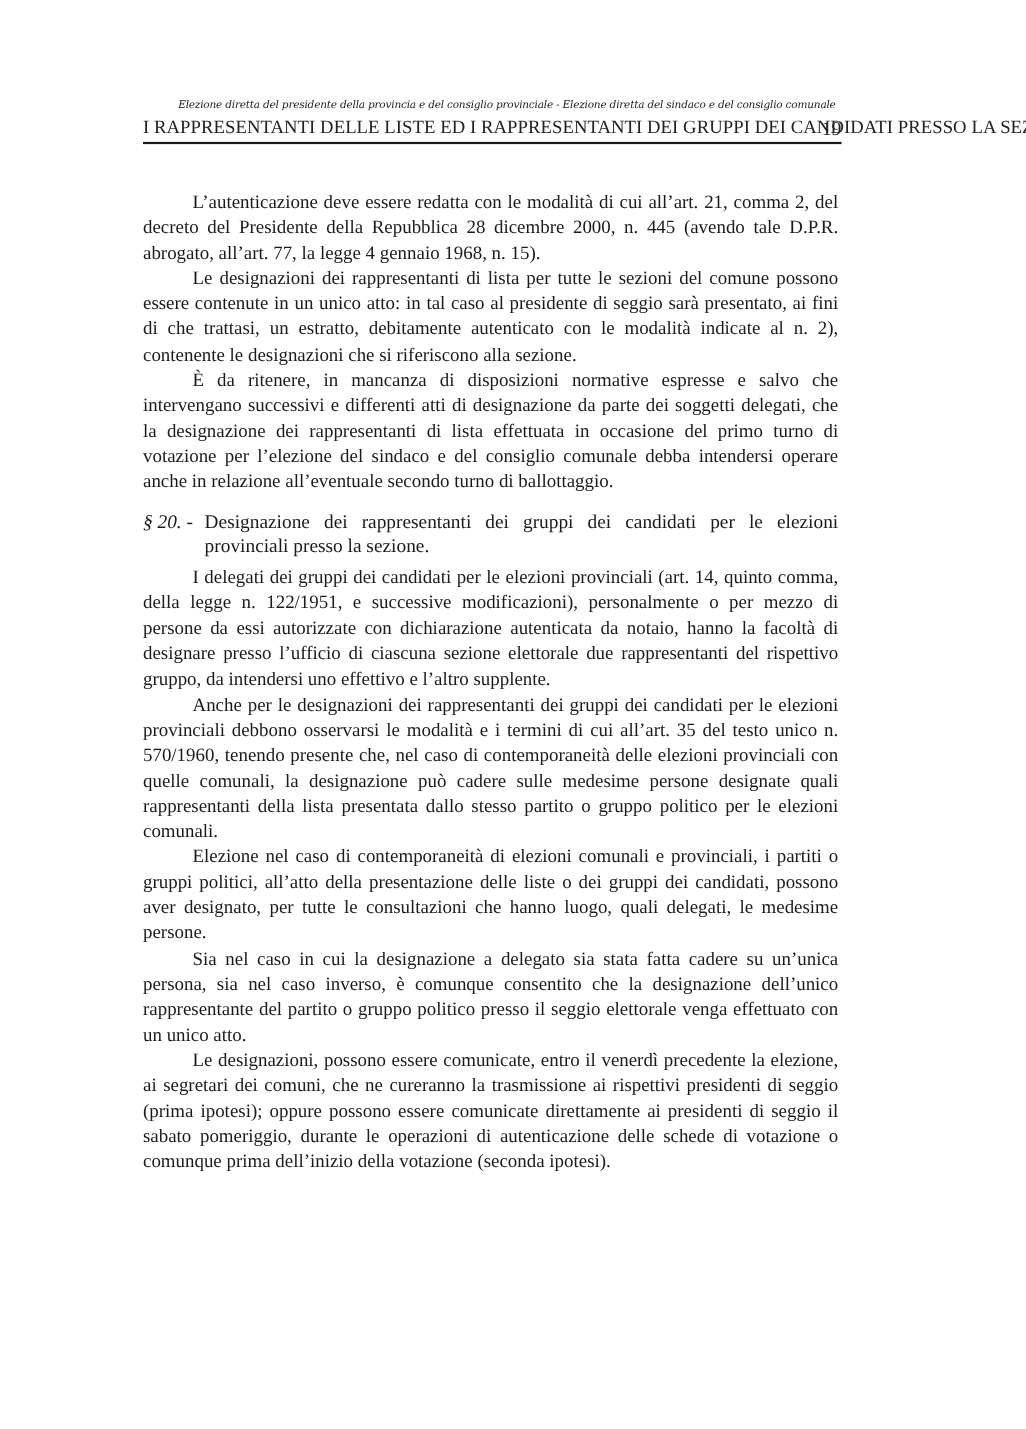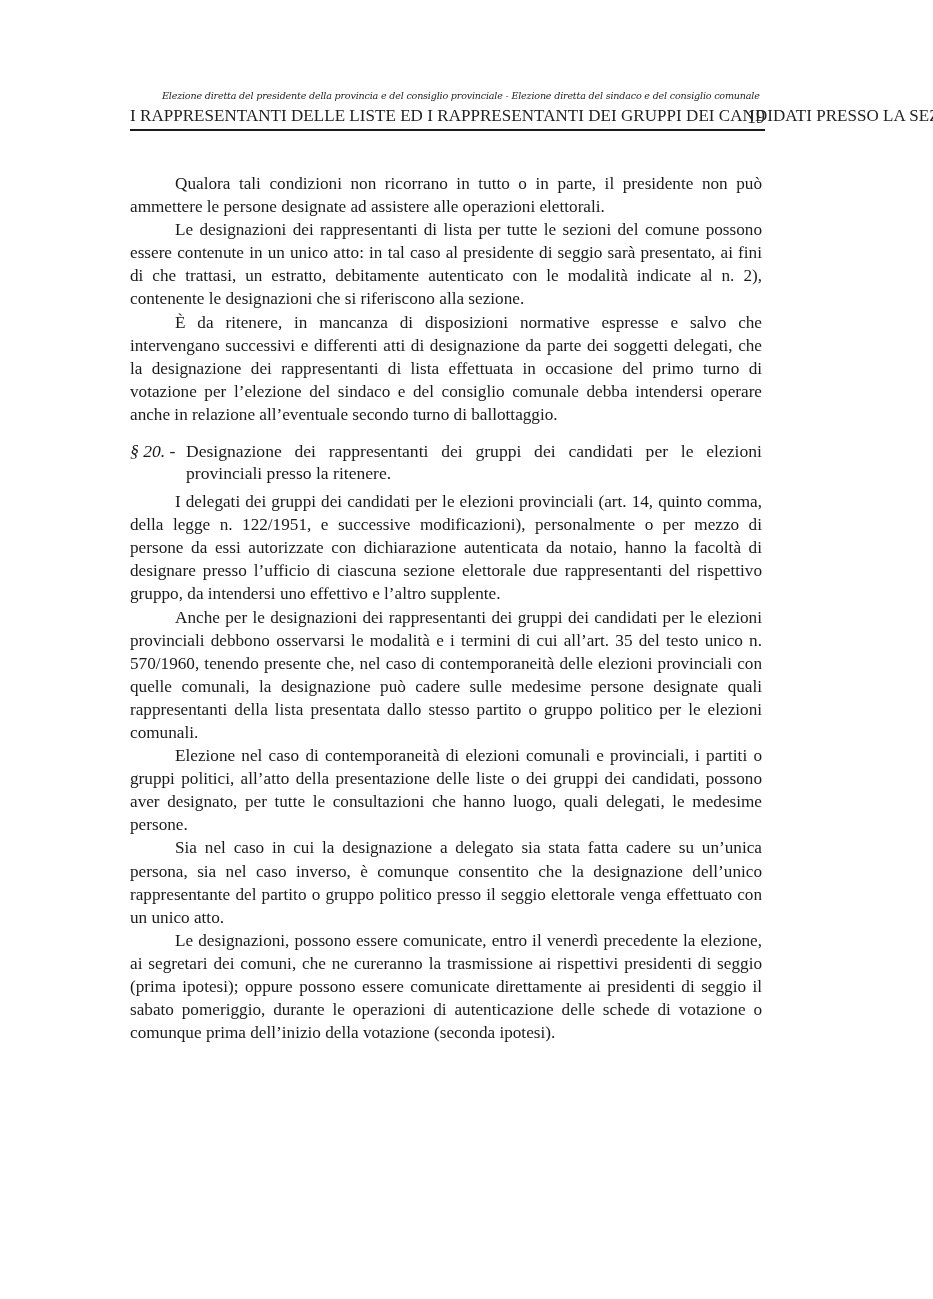--- a/index.html
+++ b/index.html
@@ -21,26 +21,26 @@
 <div class="page">
 
   <div class="running-head">
     <div class="rh-line1">Elezione diretta del presidente della provincia e del consiglio provinciale - Elezione diretta del sindaco e del consiglio comunale</div>
     <div class="rh-line2">I RAPPRESENTANTI DELLE LISTE ED I RAPPRESENTANTI DEI GRUPPI DEI CANDIDATI PRESSO LA SEZIONE</div>
     <div class="page-number">19</div>
   </div>
   <div class="header-rule"></div>
 
   <div class="body-text">
-    <p>Qualora tali condizioni non ricorrano in tutto o in parte, il presidente non può ammettere le persone designate ad assistere alle operazioni elettorali.</p>
+    <p>L’autenticazione deve essere redatta con le modalità di cui all’art. 21, comma 2, del decreto del Presidente della Repubblica 28 dicembre 2000, n. 445 (avendo tale D.P.R. abrogato, all’art. 77, la legge 4 gennaio 1968, n. 15).</p>
     <p>Le designazioni dei rappresentanti di lista per tutte le sezioni del comune possono essere contenute in un unico atto: in tal caso al presidente di seggio sarà presentato, ai fini di che trattasi, un estratto, debitamente autenticato con le modalità indicate al n. 2), contenente le designazioni che si riferiscono alla sezione.</p>
     <p>È da ritenere, in mancanza di disposizioni normative espresse e salvo che intervengano successivi e differenti atti di designazione da parte dei soggetti delegati, che la designazione dei rappresentanti di lista effettuata in occasione del primo turno di votazione per l’elezione del sindaco e del consiglio comunale debba intendersi operare anche in relazione all’eventuale secondo turno di ballottaggio.</p>
 
     <div class="section-heading">
-      <span class="num">§ 20. -</span><span>Designazione dei rappresentanti dei gruppi dei candidati per le elezioni provinciali presso la ritenere.</span>
+      <span class="num">§ 20. -</span><span>Designazione dei rappresentanti dei gruppi dei candidati per le elezioni provinciali presso la sezione.</span>
     </div>
 
     <p>I delegati dei gruppi dei candidati per le elezioni provinciali (art. 14, quinto comma, della legge n. 122/1951, e successive modificazioni), personalmente o per mezzo di persone da essi autorizzate con dichiarazione autenticata da notaio, hanno la facoltà di designare presso l’ufficio di ciascuna sezione elettorale due rappresentanti del rispettivo gruppo, da intendersi uno effettivo e l’altro supplente.</p>
     <p>Anche per le designazioni dei rappresentanti dei gruppi dei candidati per le elezioni provinciali debbono osservarsi le modalità e i termini di cui all’art. 35 del testo unico n. 570/1960, tenendo presente che, nel caso di contemporaneità delle elezioni provinciali con quelle comunali, la designazione può cadere sulle medesime persone designate quali rappresentanti della lista presentata dallo stesso partito o gruppo politico per le elezioni comunali.</p>
     <p>Elezione nel caso di contemporaneità di elezioni comunali e provinciali, i partiti o gruppi politici, all’atto della presentazione delle liste o dei gruppi dei candidati, possono aver designato, per tutte le consultazioni che hanno luogo, quali delegati, le medesime persone.</p>
     <p>Sia nel caso in cui la designazione a delegato sia stata fatta cadere su un’unica persona, sia nel caso inverso, è comunque consentito che la designazione dell’unico rappresentante del partito o gruppo politico presso il seggio elettorale venga effettuato con un unico atto.</p>
     <p>Le designazioni, possono essere comunicate, entro il venerdì precedente la elezione, ai segretari dei comuni, che ne cureranno la trasmissione ai rispettivi presidenti di seggio (prima ipotesi); oppure possono essere comunicate direttamente ai presidenti di seggio il sabato pomeriggio, durante le operazioni di autenticazione delle schede di votazione o comunque prima dell’inizio della votazione (seconda ipotesi).</p>
   </div>
 
 </div>

